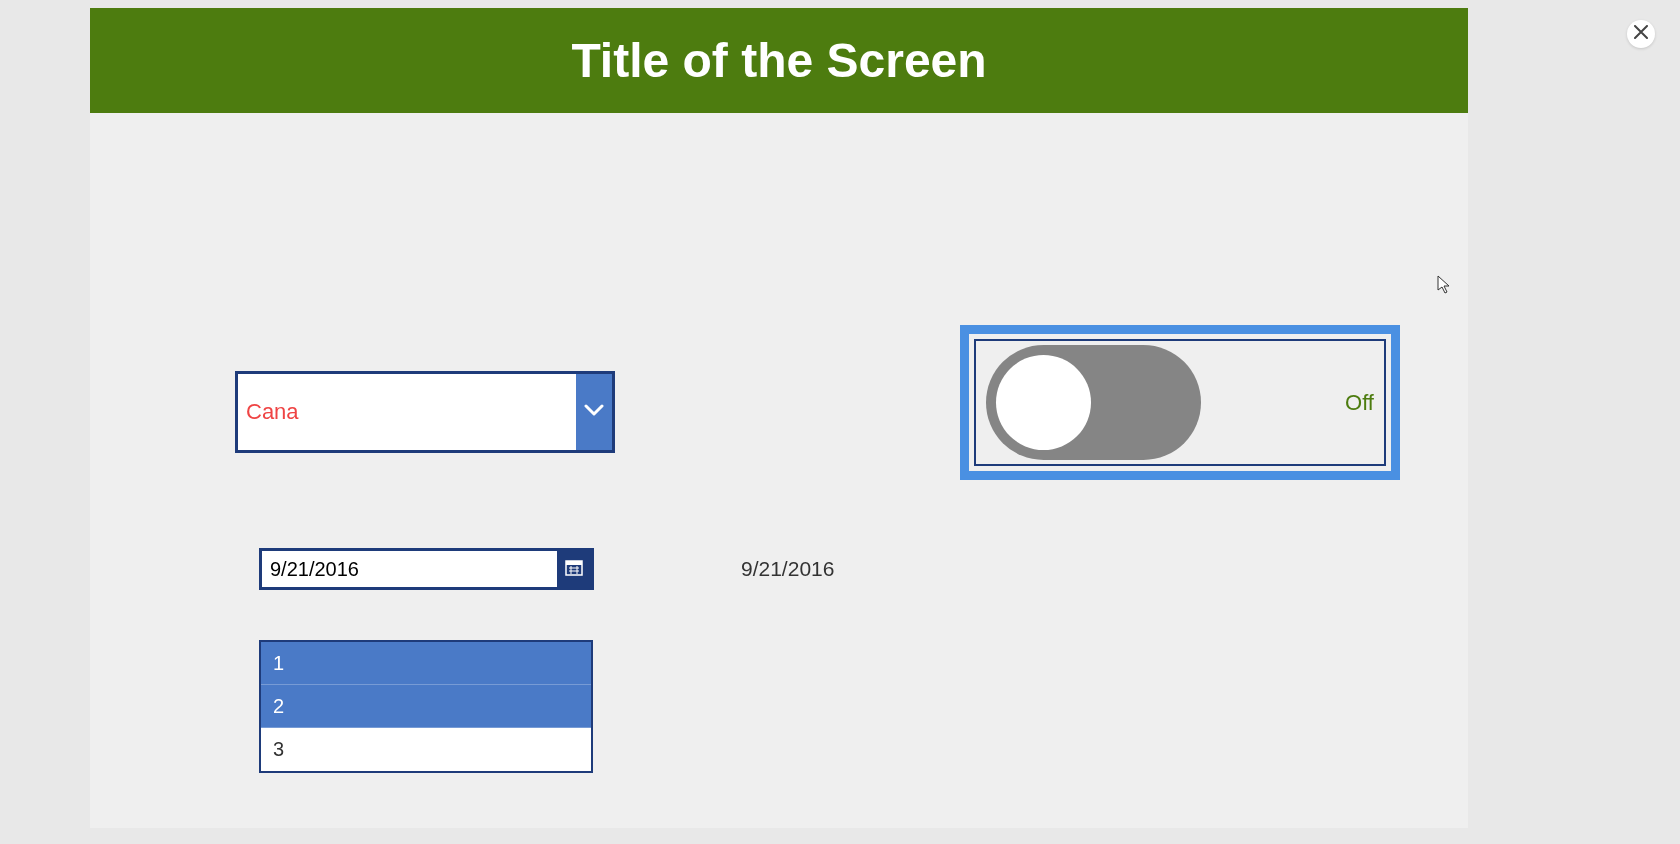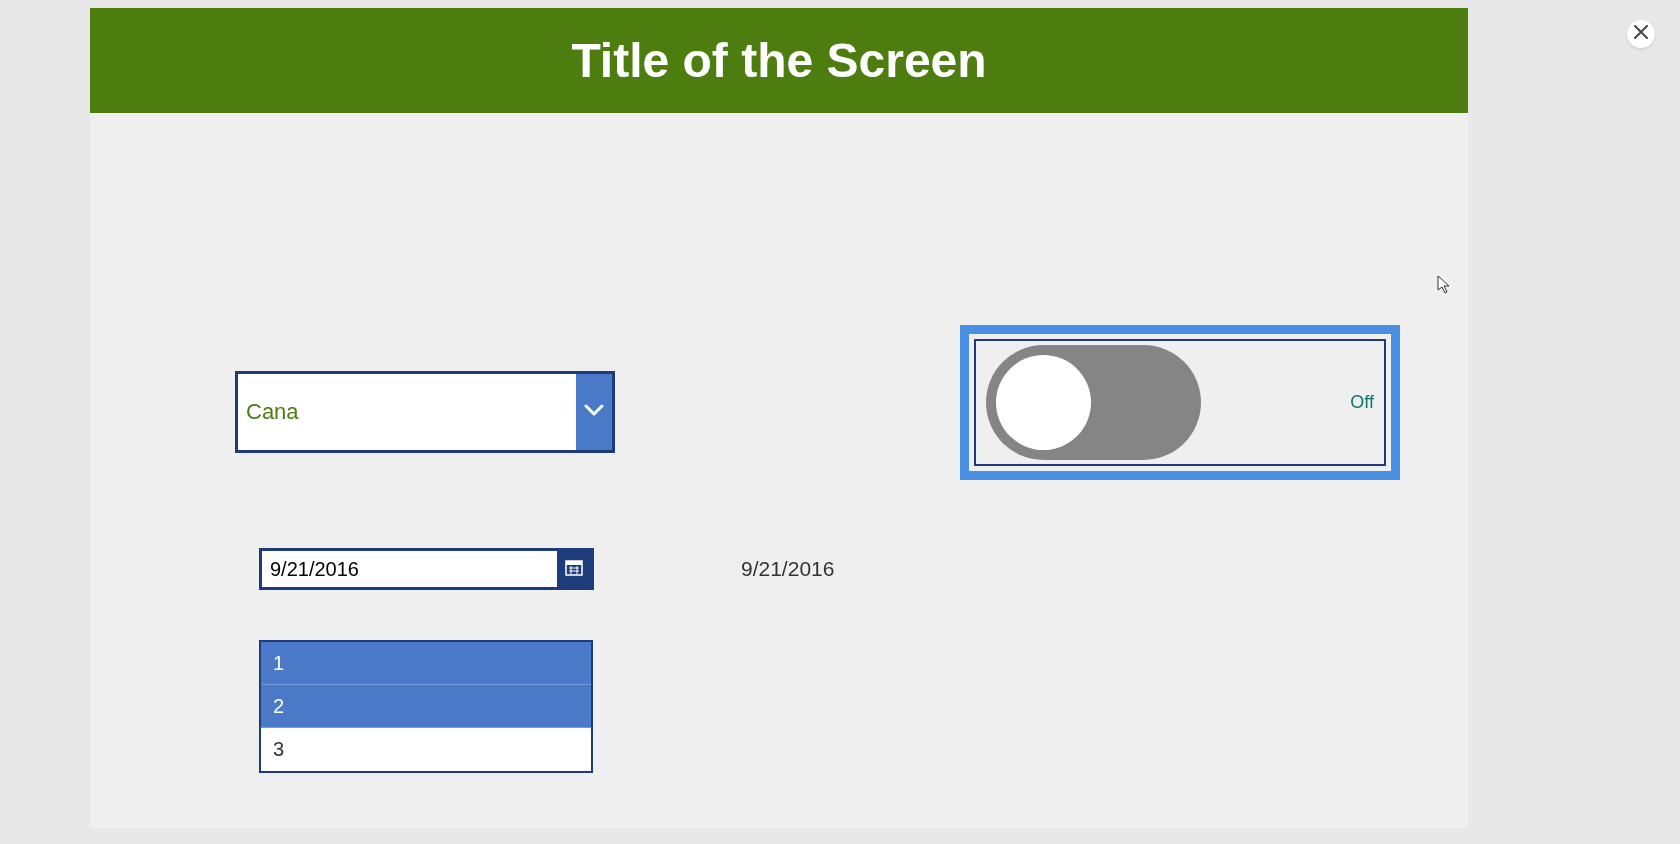--- a/index.html
+++ b/index.html
@@ -80,21 +80,21 @@
       align-items: stretch;
     }
     
     .combobox-input {
       flex: 1;
       border: none;
       outline: none;
       font-size: 22px;
       padding: 0 8px;
       font-family: inherit;
-      color: #4d7c0f;
+      color: #ef4444;
       display: flex;
       align-items: center;
     }
     
     .combobox-arrow {
       width: 36px;
       background: #4a7ac7;
       display: flex;
       align-items: center;
       justify-content: center;
@@ -192,22 +192,22 @@
       top: 10px;
       width: 95px;
       height: 95px;
       background: #fff;
       border-radius: 50%;
     }
     
     .toggle-label {
       position: absolute;
       right: 10px;
-      font-size: 18px;
-      color: #0f766e;
+      font-size: 22px;
+      color: #4d7c0f;
     }
     
     
     .listbox {
       position: absolute;
       left: 169px;
       top: 527px;
       width: 334px;
       border: 2px solid #1e3b7a;
       background: #fff;

